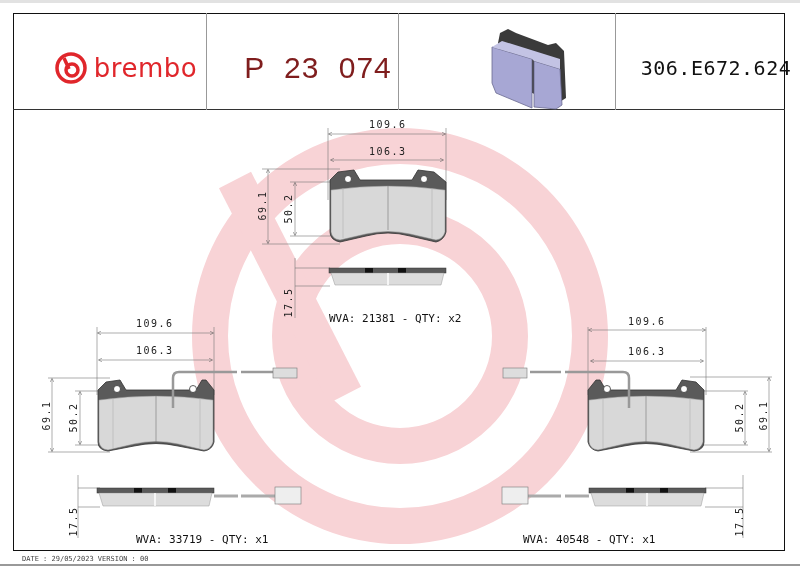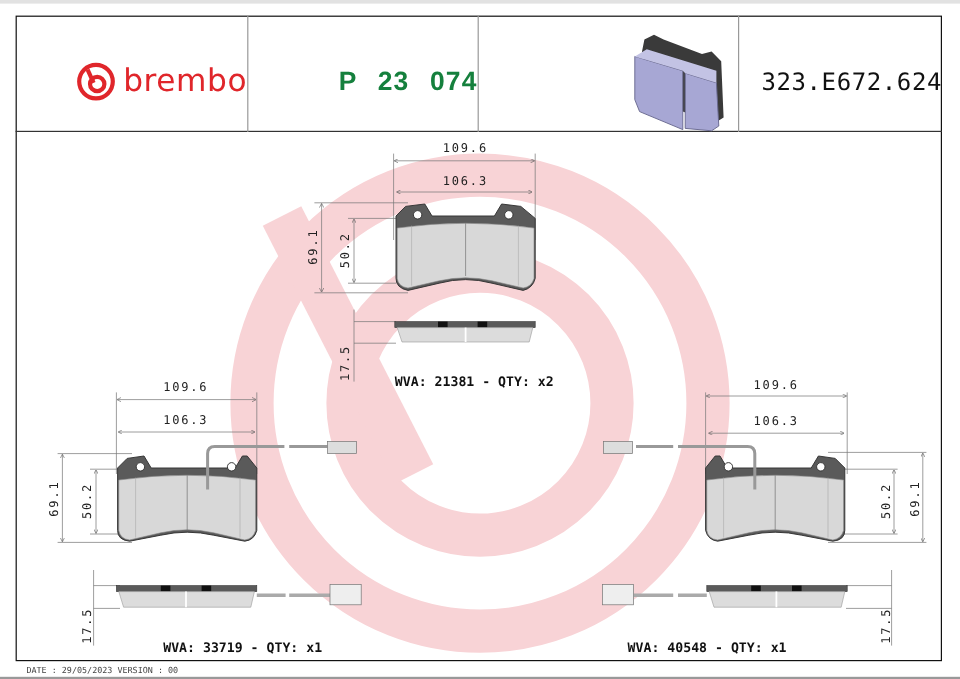--- a/index.html
+++ b/index.html
@@ -1,28 +1,28 @@
 <!DOCTYPE html>
 <html><head>
 <meta charset="utf-8">
 <style>
   html, body { margin:0; padding:0; }
   body { width:800px; height:566px; background:#fff; position:relative; overflow:hidden; font-family:"DejaVu Sans Mono", monospace; }
   .topbar { position:absolute; left:0; top:0; width:800px; height:3px; background:#e2e2e2; }
   .frame { position:absolute; left:13px; top:13px; width:772px; height:538px; border:1.5px solid #111; box-sizing:border-box; }
   .header { position:absolute; left:13px; top:13px; width:772px; height:97px; border-bottom:1px solid #333; box-sizing:border-box; }
-  .cell { position:absolute; top:0; height:109px; display:flex; align-items:center; justify-content:flex-end; }
+  .cell { position:absolute; top:0; height:109px; display:flex; align-items:center; justify-content:center;margin-left:16px; }
   .div-line { position:absolute; top:13px; width:1px; height:97px; background:#999; }
   .logo { display:flex; align-items:center; gap:6px; color:#e0262b; font-family:"DejaVu Sans", sans-serif; font-size:26px; letter-spacing:0.5px; }
-  .partno { font-family:"Liberation Sans", sans-serif; font-weight:bold; font-size:22px; letter-spacing:1px; word-spacing:10px; color:#15803d; }
+  .partno { font-family:"Liberation Sans", sans-serif; font-weight:normal; font-size:30px; letter-spacing:1px; word-spacing:10px; color:#7f1d1d; }
   .code { font-family:"DejaVu Sans Mono", monospace; font-size:20px; color:#111; letter-spacing:0.5px; }
   .watermark { position:absolute; left:0; top:0; }
   .dim { position:absolute; font-family:"DejaVu Sans Mono", monospace; font-size:10px; color:#222; letter-spacing:1.5px; }
   .dim.v { transform:rotate(-90deg); transform-origin:center; }
-  .wva { position:absolute; font-family:"DejaVu Sans Mono", monospace; font-weight:bold; font-size:11px; color:#111; white-space:pre; }
+  .wva { position:absolute; font-family:"DejaVu Sans Mono", monospace; font-weight:normal; font-size:11px; color:#111; white-space:pre; }
   .footer { position:absolute; left:22px; top:555px; font-family:"DejaVu Sans Mono", monospace; font-size:7px; color:#444; white-space:pre; }
   .bottombar { position:absolute; left:0; bottom:0; width:800px; height:2px; background:#999; }
   svg { position:absolute; left:0; top:0; }
 </style>
 </head>
 <body>
 
 <div class="topbar"></div>
 
 <svg class="watermark" width="800" height="566">
@@ -52,21 +52,21 @@
 </div>
 <div class="cell" style="left:398px;width:217px;top:13px">
   <svg width="110" height="90" viewBox="0 0 110 90" style="position:static">
     <path d="M32 10 L40 6 L48 10 L80 22 L88 20 L96 28 L98 75 L90 80 L38 60 L30 20 Z" fill="#3a3a3a"></path>
     <path d="M24 24 L64 36 L64 85 L28 70 L24 60 Z" fill="#a7a7d4" stroke="#6a6a90" stroke-width="0.8"></path>
     <path d="M66 38 L92 46 L94 82 L88 86 L66 84 Z" fill="#a7a7d4" stroke="#6a6a90" stroke-width="0.8"></path>
     <path d="M24 24 L34 18 L92 36 L92 46 L66 38 L64 36 Z" fill="#c3c3e4"></path>
   </svg>
 </div>
 <div class="cell" style="left:615px;width:170px;top:13px">
-  <span class="code">323.E672.624</span>
+  <span class="code">306.E672.624</span>
 </div>
 
 <svg width="800" height="566">
   <defs>
     <marker id="ar" markerWidth="6" markerHeight="6" refX="5" refY="3" orient="auto">
         <path d="M0 0 L6 3 L0 6" fill="none" stroke="#555" stroke-width="0.8"></path>
       </marker>
     <marker id="al" markerWidth="6" markerHeight="6" refX="1" refY="3" orient="auto">
         <path d="M6 0 L0 3 L6 6" fill="none" stroke="#555" stroke-width="0.8"></path>
       </marker>

